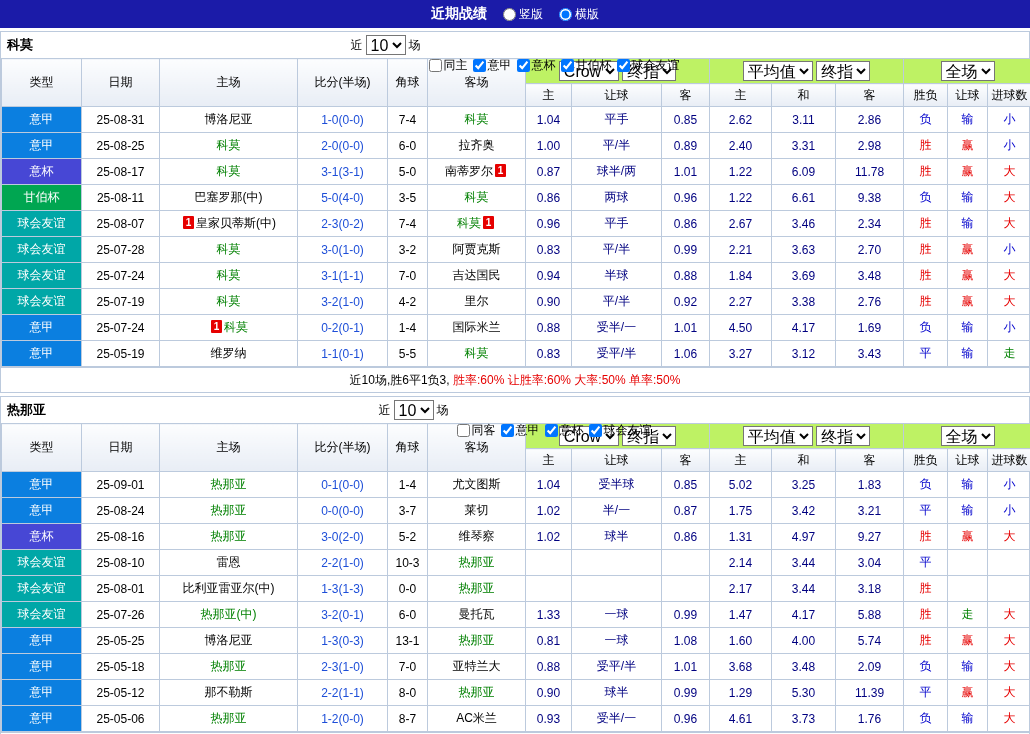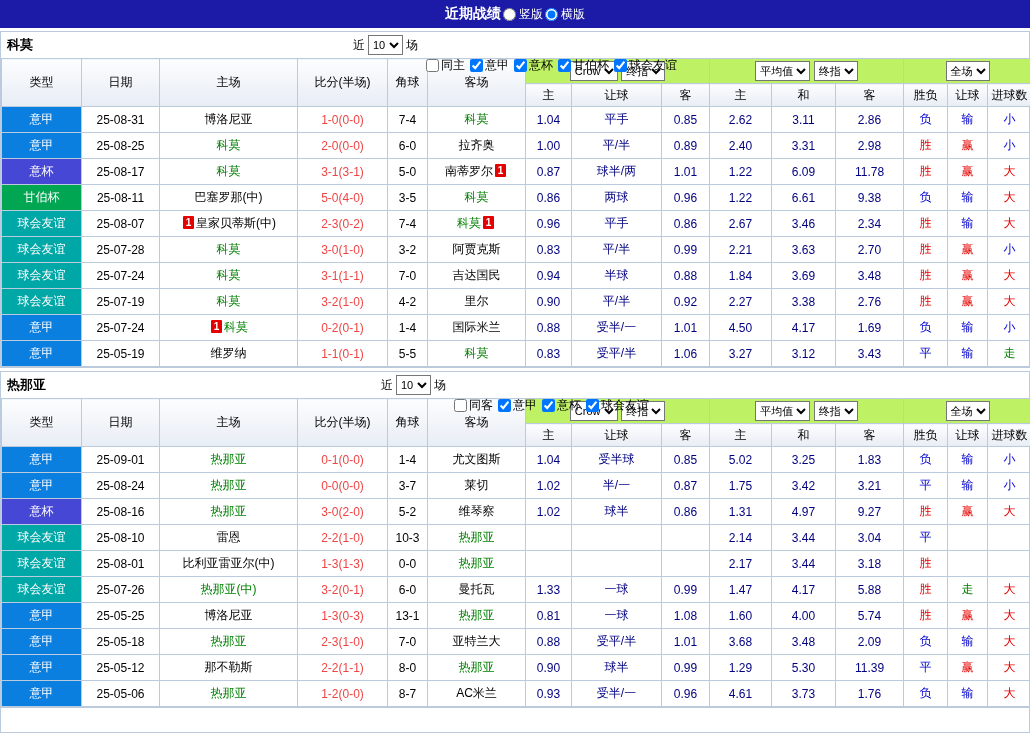--- a/index.html
+++ b/index.html
@@ -1,39 +1,39 @@
 <!DOCTYPE html>
 <html><head>
 <meta charset="utf-8">
 <style>
   html,body{margin:0;padding:0;}
   body{width:1030px;font-family:"Liberation Sans","DejaVu Sans",sans-serif;font-size:12px;color:#000;background:#fff;}
-  .topbar{height:28px;background:#1b1ba8;display:flex;align-items:center;justify-content:center;gap:2px;}
+  .topbar{height:28px;background:#1b1ba8;display:flex;align-items:center;justify-content:center;gap:16px;}
   .topbar .title{color:#fff;font-weight:bold;font-size:14px;}
   .topbar label{color:#fff;display:inline-flex;align-items:center;gap:3px;cursor:pointer;font-size:12px;}
   .topbar input[type=radio]{margin:0;width:13px;height:13px;}
   .panel{border:1px solid #bccadd;margin-top:3px;}
   .filter-row{position:relative;height:26px;display:flex;align-items:center;background:#fff;}
   .team-name{position:absolute;left:6px;font-weight:bold;font-size:13px;}
   .filter-controls{margin:0 auto;display:flex;align-items:center;gap:3px;}
   .filter-controls label{display:inline-flex;align-items:center;margin-left:5px;cursor:pointer;margin-top:41px;}
   .filter-controls input[type=checkbox]{margin:0 2px 0 0;width:13px;height:13px;}
-  select{font-size:11px;font-family:inherit;height:20px;background:#fff;}
+  select{font-size:16px;font-family:inherit;height:20px;background:#fff;}
   table{border-collapse:collapse;table-layout:fixed;width:100%;}
   th,td{border:1px solid #bccadd;text-align:center;padding:0 1px;overflow:hidden;white-space:nowrap;}
   thead th{background:linear-gradient(#fcfdfe,#e8edf5);font-weight:normal;}
   thead th.dd{background:#bef264;}
   thead tr.ddrow th{height:24px;}
   thead tr.hdrow th{height:22px;}
   tbody td{height:25px;}
   td.la{background:#0b7fe0;color:#fff;}
   td.lc{background:#4747d5;color:#fff;}
   td.lg{background:#00a651;color:#fff;}
   td.lf{background:#00a7a7;color:#fff;}
-  .sc{color:#ef4444;}
+  .sc{color:#1d4ed8;}
   .tg{color:#008000;}
   .od{color:#000080;}
   .r{color:#e60000;}
   .b{color:#0000cc;}
   .g{color:#008000;}
   .bd{display:inline-block;min-width:11px;height:13px;line-height:13px;background:#e60000;color:#fff;font-size:10px;font-weight:bold;margin:0 2px;vertical-align:1px;border-radius:1px;}
   .summary{height:24px;line-height:24px;text-align:center;border-top:1px solid #bccadd;background:#fff;}
   .sum-k{color:#000;} .sum-r{color:#e60000;}
 </style>
 </head>
@@ -292,20 +292,21 @@
           <td class="od">1.06</td>
           <td class="od">3.27</td>
           <td class="od">3.12</td>
           <td class="od">3.43</td>
           <td class="b">平</td>
           <td class="b">输</td>
           <td class="g">走</td>
         </tr>
       </tbody>
   </table>
+  <div class="summary"><span class="sum-k">近10场,胜6平1负3, </span><span class="sum-r">胜率:60% </span><span class="sum-r">让胜率:60% </span><span class="sum-r">大率:50% </span><span class="sum-r">单率:50%</span></div>
 </section>
 
 <section class="panel">
   <div class="filter-row">
     <span class="team-name">热那亚</span>
     <div class="filter-controls">
       <span>近</span>
       <select><option>10</option></select>
       <span>场</span>
       <span class="cbgroup"><label>

